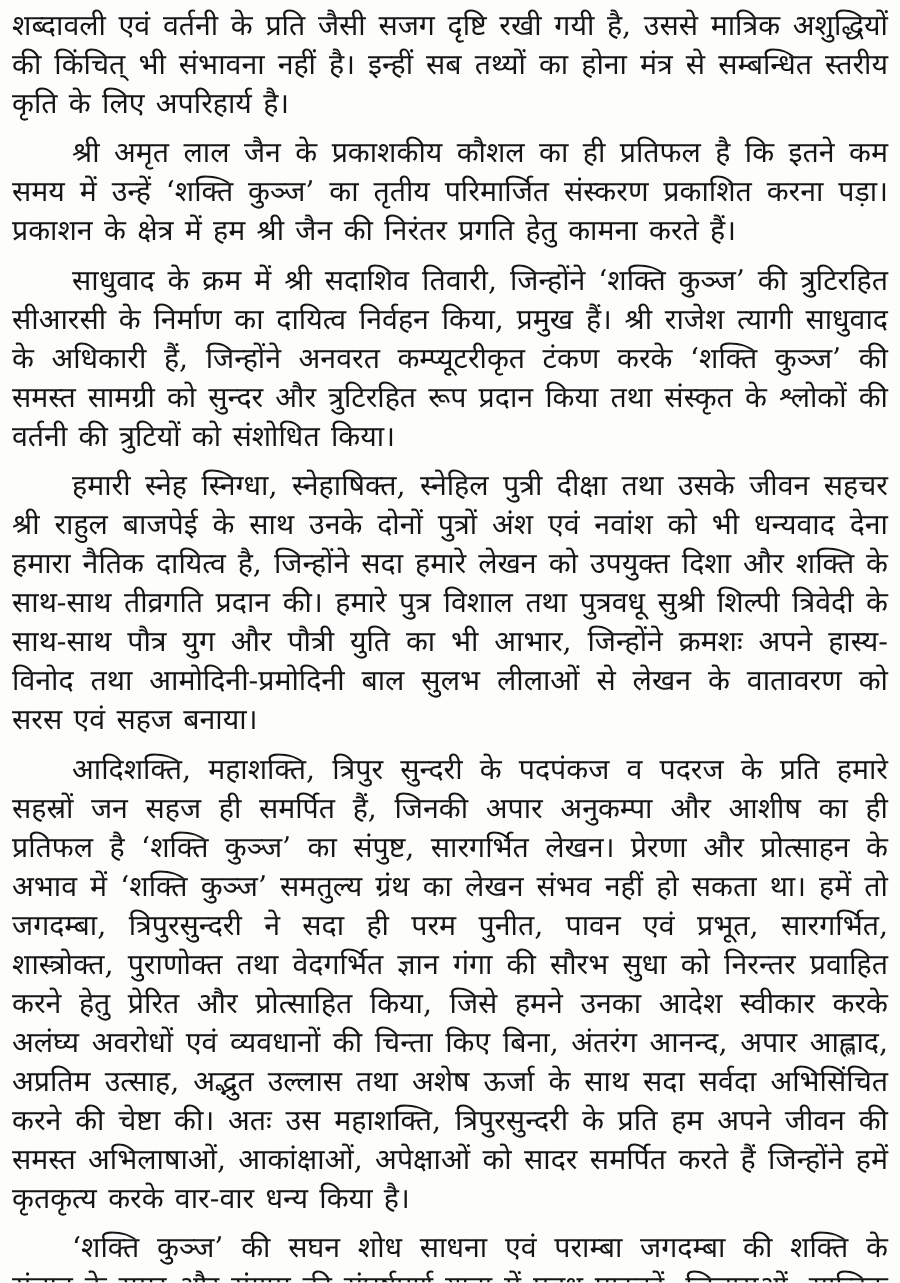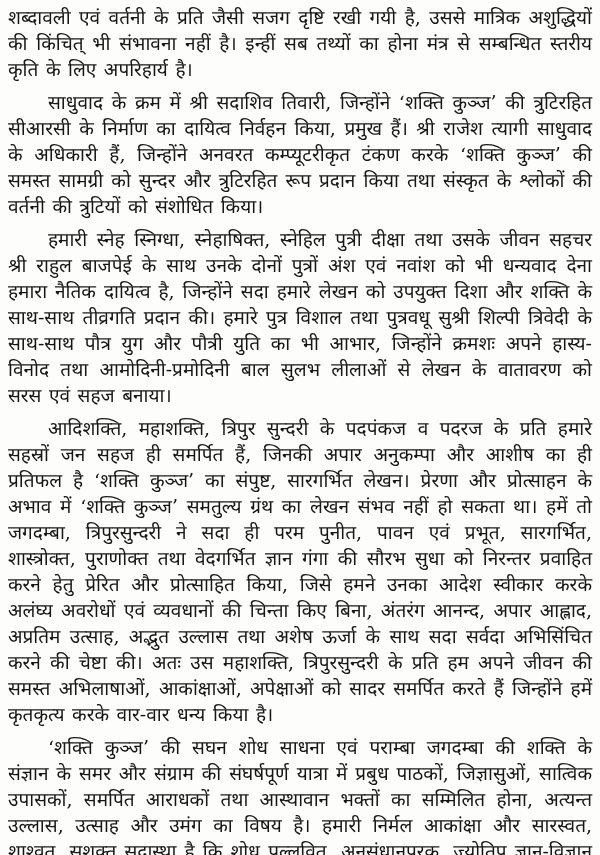--- a/index.html
+++ b/index.html
@@ -31,17 +31,18 @@
   }
   .page p:last-child {
     margin-bottom: 0;
   }
 </style>
 </head>
 <body>
 
 <div class="page">
   <p>शब्दावली एवं वर्तनी के प्रति जैसी सजग दृष्टि रखी गयी है, उससे मात्रिक अशुद्धियों की किंचित् भी संभावना नहीं है। इन्हीं सब तथ्यों का होना मंत्र से सम्बन्धित स्तरीय कृति के लिए अपरिहार्य है।</p>
+  <p class="indent">श्री अमृत लाल जैन के प्रकाशकीय कौशल का ही प्रतिफल है कि इतने कम समय में उन्हें ‘शक्ति कुञ्ज’ का तृतीय परिमार्जित संस्करण प्रकाशित करना पड़ा। प्रकाशन के क्षेत्र में हम श्री जैन की निरंतर प्रगति हेतु कामना करते हैं।</p>
   <p class="indent">साधुवाद के क्रम में श्री सदाशिव तिवारी, जिन्होंने ‘शक्ति कुञ्ज’ की त्रुटिरहित सीआरसी के निर्माण का दायित्व निर्वहन किया, प्रमुख हैं। श्री राजेश त्यागी साधुवाद के अधिकारी हैं, जिन्होंने अनवरत कम्प्यूटरीकृत टंकण करके ‘शक्ति कुञ्ज’ की समस्त सामग्री को सुन्दर और त्रुटिरहित रूप प्रदान किया तथा संस्कृत के श्लोकों की वर्तनी की त्रुटियों को संशोधित किया।</p>
   <p class="indent">हमारी स्नेह स्निग्धा, स्नेहाषिक्त, स्नेहिल पुत्री दीक्षा तथा उसके जीवन सहचर श्री राहुल बाजपेई के साथ उनके दोनों पुत्रों अंश एवं नवांश को भी धन्यवाद देना हमारा नैतिक दायित्व है, जिन्होंने सदा हमारे लेखन को उपयुक्त दिशा और शक्ति के साथ-साथ तीव्रगति प्रदान की। हमारे पुत्र विशाल तथा पुत्रवधू सुश्री शिल्पी त्रिवेदी के साथ-साथ पौत्र युग और पौत्री युति का भी आभार, जिन्होंने क्रमशः अपने हास्य-विनोद तथा आमोदिनी-प्रमोदिनी बाल सुलभ लीलाओं से लेखन के वातावरण को सरस एवं सहज बनाया।</p>
   <p class="indent">आदिशक्ति, महाशक्ति, त्रिपुर सुन्दरी के पदपंकज व पदरज के प्रति हमारे सहस्रों जन सहज ही समर्पित हैं, जिनकी अपार अनुकम्पा और आशीष का ही प्रतिफल है ‘शक्ति कुञ्ज’ का संपुष्ट, सारगर्भित लेखन। प्रेरणा और प्रोत्साहन के अभाव में ‘शक्ति कुञ्ज’ समतुल्य ग्रंथ का लेखन संभव नहीं हो सकता था। हमें तो जगदम्बा, त्रिपुरसुन्दरी ने सदा ही परम पुनीत, पावन एवं प्रभूत, सारगर्भित, शास्त्रोक्त, पुराणोक्त तथा वेदगर्भित ज्ञान गंगा की सौरभ सुधा को निरन्तर प्रवाहित करने हेतु प्रेरित और प्रोत्साहित किया, जिसे हमने उनका आदेश स्वीकार करके अलंघ्य अवरोधों एवं व्यवधानों की चिन्ता किए बिना, अंतरंग आनन्द, अपार आह्लाद, अप्रतिम उत्साह, अद्भुत उल्लास तथा अशेष ऊर्जा के साथ सदा सर्वदा अभिसिंचित करने की चेष्टा की। अतः उस महाशक्ति, त्रिपुरसुन्दरी के प्रति हम अपने जीवन की समस्त अभिलाषाओं, आकांक्षाओं, अपेक्षाओं को सादर समर्पित करते हैं जिन्होंने हमें कृतकृत्य करके वार-वार धन्य किया है।</p>
   <p class="indent">‘शक्ति कुञ्ज’ की सघन शोध साधना एवं पराम्बा जगदम्बा की शक्ति के संज्ञान के समर और संग्राम की संघर्षपूर्ण यात्रा में प्रबुध पाठकों, जिज्ञासुओं, सात्विक उपासकों, समर्पित आराधकों तथा आस्थावान भक्तों का सम्मिलित होना, अत्यन्त उल्लास, उत्साह और उमंग का विषय है। हमारी निर्मल आकांक्षा और सारस्वत, शाश्वत, सशक्त सदास्था है कि शोध पल्लवित, अनुसंधानपरक, ज्योतिप ज्ञान-विज्ञान और अनुराग से परम पवित्र पावन प्रंगति पथ सदा सर्वदा अभिषिक्त, अभिसिंचित, आनन्दित और आह्लादित होता रहे।</p>
 </div>
 
 </body></html>

